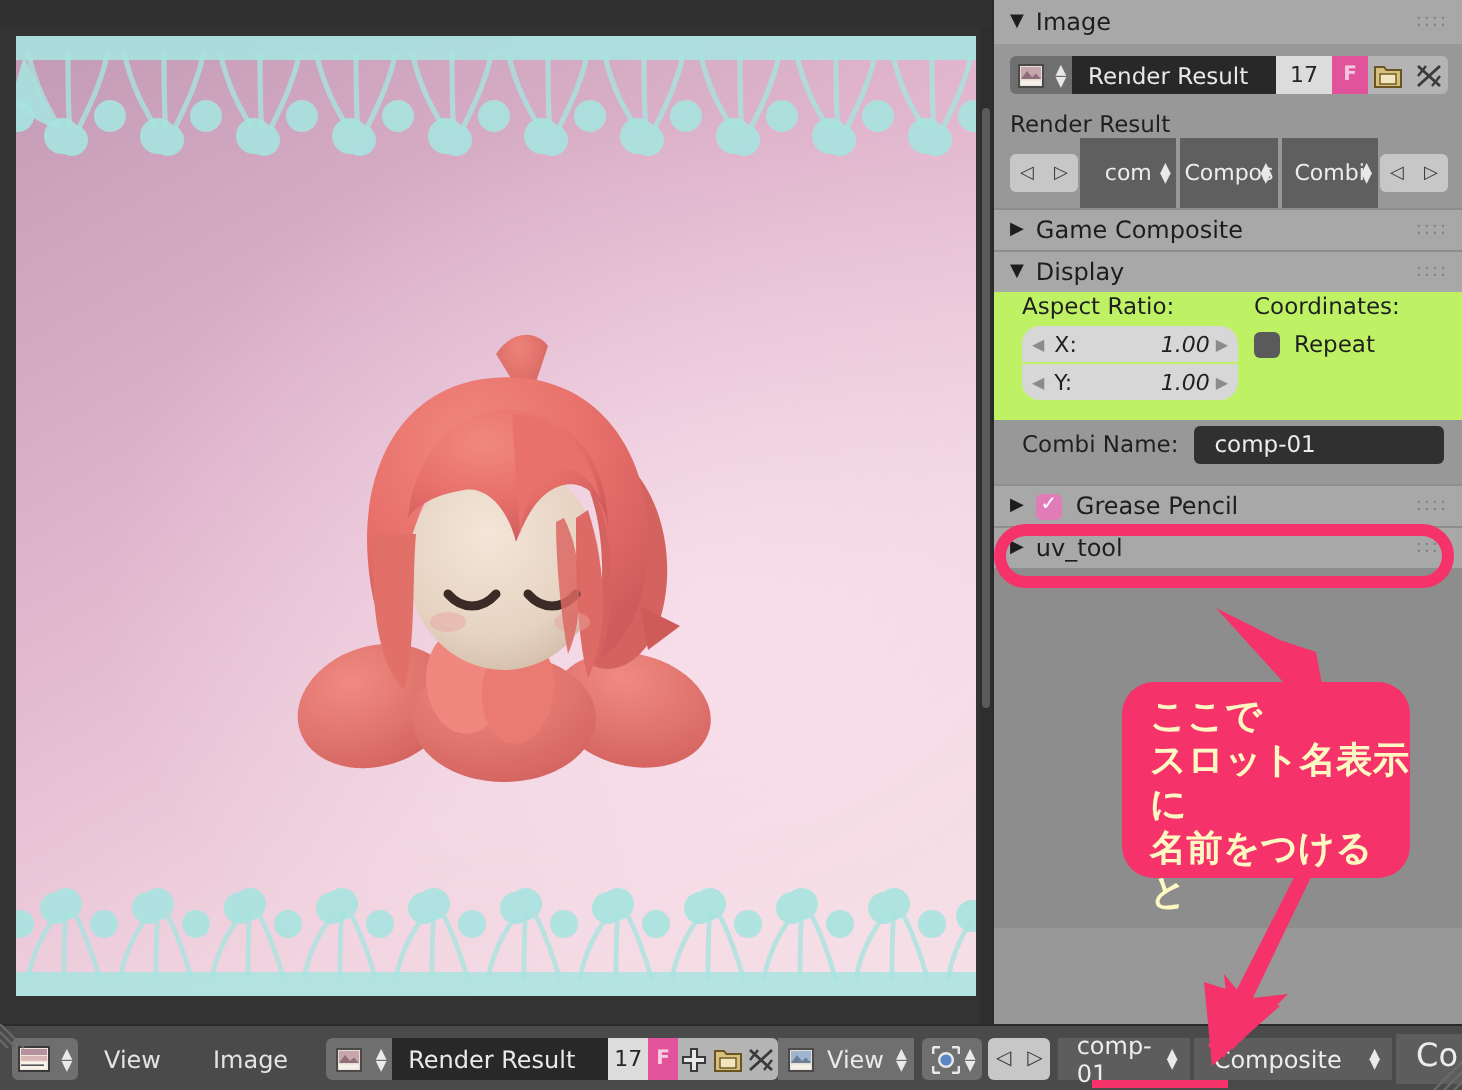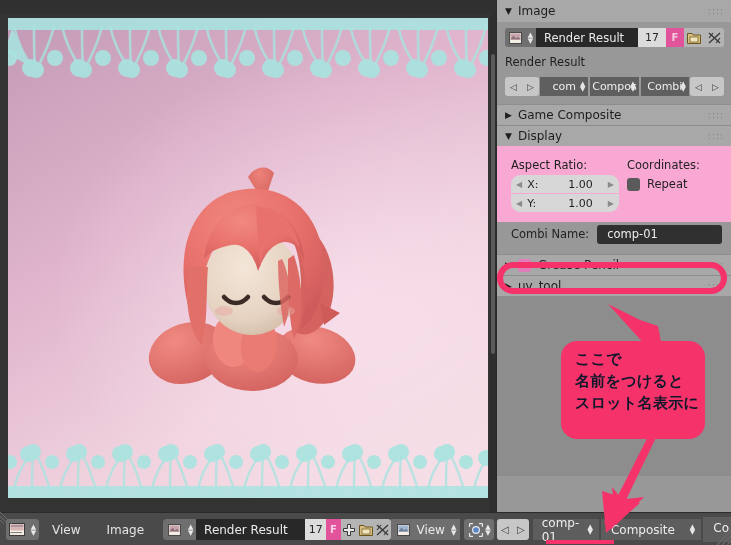--- a/index.html
+++ b/index.html
@@ -51,40 +51,40 @@
   .ib-btn{width:20px;height:19px;background:#b4b4b4;display:flex;align-items:center;justify-content:center;}
 
   .lbl{color:#1f1f1f;font-size:11.5px;}
   .p-text{color:#1f1f1f;font-size:11.5px;margin-top:8px;}
 
   .layerrow{display:flex;align-items:center;gap:0;margin-top:8px;height:19px;}
   .arrbtn{width:17px;height:19px;background:#c7c7c7;display:flex;align-items:center;justify-content:center;
     color:#3a3a3a;font-size:9px;}
   .arrbtn.l{border-radius:3px 0 0 3px;}
   .arrbtn.r{border-radius:0 3px 3px 0;}
-  .menubtn{flex:1;height:19px;background:#5f5f5f;color:#ededed;display:flex;align-items:center;
+  .menubtn{flex:1;height:35px;background:#5f5f5f;color:#ededed;display:flex;align-items:center;
     justify-content:center;font-size:11px;margin:16px 1px;position:relative;}
   .menubtn .mspin{position:absolute;right:3px;display:flex;flex-direction:column;align-items:center;
     line-height:5px;font-size:7px;color:#e8e8e8;}
 
   .sec-hdr{height:21px;background:#a8a8a8;display:flex;align-items:center;padding:0 8px;
     box-sizing:border-box;color:#1d1d1d;font-size:12px;border-top:1px solid #8d8d8d;}
   .sec-hdr .tri{margin-right:6px;font-size:9px;line-height:1;}
   .sec-hdr .grip{margin-left:auto;color:#808080;font-size:9px;letter-spacing:1px;line-height:4px;}
 
-  .disp-body{background:#f9a8d4;padding:12px 10px 10px 14px;box-sizing:border-box;display:flex;}
+  .disp-body{background:#bef264;padding:0 10px 10px 14px;box-sizing:border-box;display:flex;}
   .col-a{width:108px;}
   .col-b{flex:1;padding-left:8px;}
   .numfield{height:18px;background:#d7d7d7;display:flex;align-items:center;padding:0 5px;
     box-sizing:border-box;color:#1f1f1f;font-size:11px;margin-top:3px;}
   .numfield.first{border-radius:9px 9px 0 0;}
   .numfield.last{border-radius:0 0 9px 9px;margin-top:1px;}
   .numfield .na{color:#8b8b8b;font-size:8px;}
   .numfield .nk{margin-left:5px;}
-  .numfield .nv{margin-left:auto;margin-right:15px;}
+  .numfield .nv{margin-left:auto;margin-right:3px;font-style:italic;}
   .cbrow{display:flex;align-items:center;margin-top:5px;}
   .cbox{width:13px;height:13px;background:#5a5a5a;border-radius:3px;margin-right:7px;}
   .cbox.on{background:#e07cb8;display:flex;align-items:center;justify-content:center;
     color:#fff;font-size:10px;line-height:10px;}
 
   .slotrow{display:flex;align-items:center;padding:0 10px 0 14px;box-sizing:border-box;height:24px;background:#989898;}
   .slotname-field{flex:1;height:19px;background:#303030;color:#ededed;display:flex;align-items:center;
     padding-left:10px;box-sizing:border-box;border-radius:3px;font-size:11.5px;margin-left:8px;}
 
   .collapsed{height:21px;background:#a8a8a8;display:flex;align-items:center;padding:0 8px;
@@ -110,30 +110,30 @@
   .bb-btn{width:21px;height:21px;background:#b4b4b4;display:flex;align-items:center;justify-content:center;}
   .bb-view{height:21px;background:#6f6f6f;display:flex;align-items:center;padding:0 4px 0 2px;}
   .bb-view .vl{color:#eaeaea;font-size:12px;margin:0 6px 0 3px;}
   .bb-pivot{height:21px;background:#6f6f6f;display:flex;align-items:center;padding:0 3px;margin-left:4px;border-radius:3px;}
   .bb-arr{width:19px;height:21px;background:#c7c7c7;display:flex;align-items:center;justify-content:center;color:#3a3a3a;font-size:10px;}
   .bb-slot{height:21px;background:#5d5d5d;color:#ededed;display:flex;align-items:center;
     padding:0 2px 0 9px;font-size:12px;position:relative;margin-left:4px;}
   .bb-comp{height:21px;background:#5d5d5d;color:#ededed;display:flex;align-items:center;
     padding:0 2px 0 10px;font-size:12px;width:118px;box-sizing:border-box;margin-left:2px;}
   .bb-comp2{height:21px;background:#5d5d5d;color:#ededed;display:flex;align-items:center;
-    padding:0 2px 4px 10px;font-size:12px;margin-left:2px;flex:1;}
+    padding:0 2px 4px 10px;font-size:16px;margin-left:2px;flex:1;}
   .spinv{display:flex;flex-direction:column;align-items:center;line-height:5px;font-size:7px;color:#eaeaea;margin-left:auto;padding:0 4px;}
 
   
   .anno-ring{position:absolute;left:497px;top:262px;width:230px;height:32px;
     border:6px solid #f5336a;border-radius:17px;box-sizing:border-box;z-index:40;pointer-events:none;}
   .anno-bubble{position:absolute;left:561px;top:341px;width:144px;height:98px;
     background:#f5336a;border-radius:16px;z-index:42;
     padding:7px 0 0 14px;box-sizing:border-box;}
-  .anno-bubble p{margin:0;color:#0f172a;font-size:15px;line-height:22px;font-weight:bold;
+  .anno-bubble p{margin:0;color:#fef9c3;font-size:18px;line-height:22px;font-weight:bold;
     font-family:"DejaVu Sans",sans-serif;letter-spacing:.3px;}
   .anno-tail{position:absolute;left:600px;top:300px;z-index:41;}
   .anno-arrow{position:absolute;left:582px;top:425px;z-index:41;}
   .anno-underline{position:absolute;left:546px;top:540px;width:68px;height:4px;background:#f5336a;z-index:41;}
 
   .shadow-tl{position:absolute;left:0;top:512px;width:14px;height:14px;z-index:5;}
   .shadow-br{position:absolute;right:0;bottom:0;width:16px;height:16px;z-index:5;}
 </style>
 </head>
 <body>
@@ -607,22 +607,22 @@
   <div class="anno-ring"></div>
 
   <div class="anno-tail">
     <svg width="80" height="70" viewBox="0 0 80 70">
       <path d="M66 68 L8 4 L40 20 L58 26 Z" fill="#f5336a"></path>
     </svg>
   </div>
 
   <div class="anno-bubble">
     <p>ここで</p>
+    <p>スロット名表示に</p>
     <p>名前をつけると</p>
-    <p>スロット名表示に</p>
   </div>
 
   <div class="anno-arrow">
     <svg width="90" height="110" viewBox="0 0 90 110">
       <path d="M78 2 L44 74 L62 72 L34 100 L30 62 L40 74 Z" fill="#f5336a"></path>
       <path d="M80 0 L30 104 L22 98 L74 -4 Z" fill="#f5336a"></path>
       <path d="M24 108 L20 66 L58 78 Z" fill="#f5336a"></path>
     </svg>
   </div>
 

